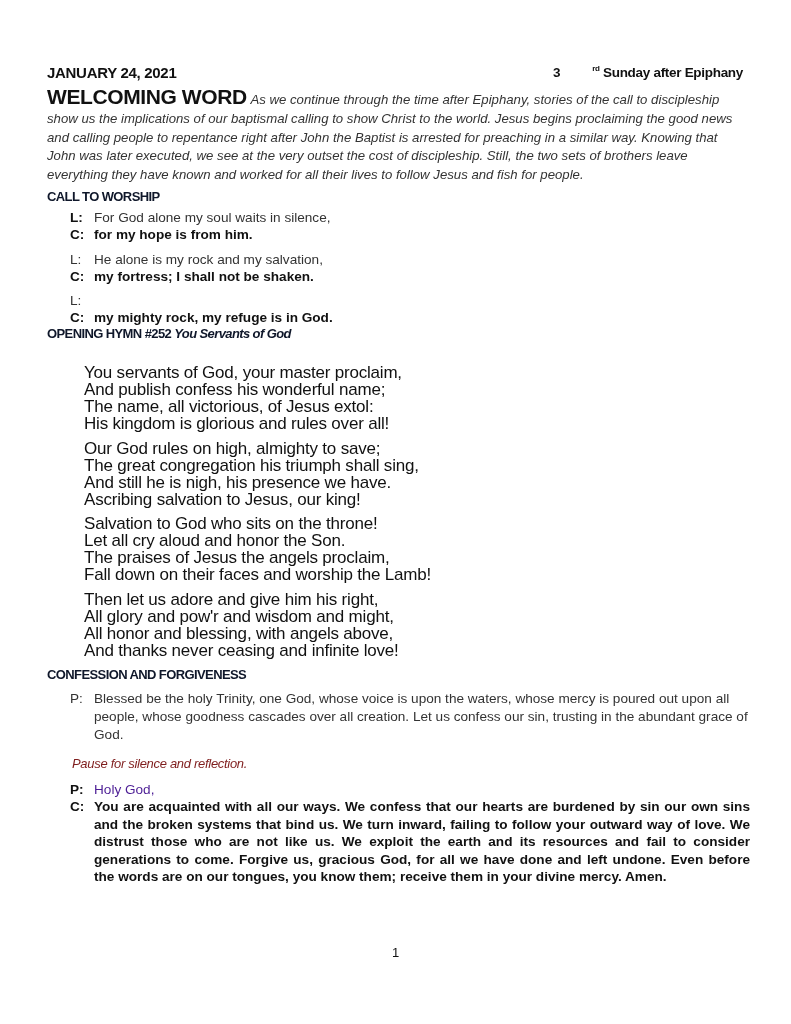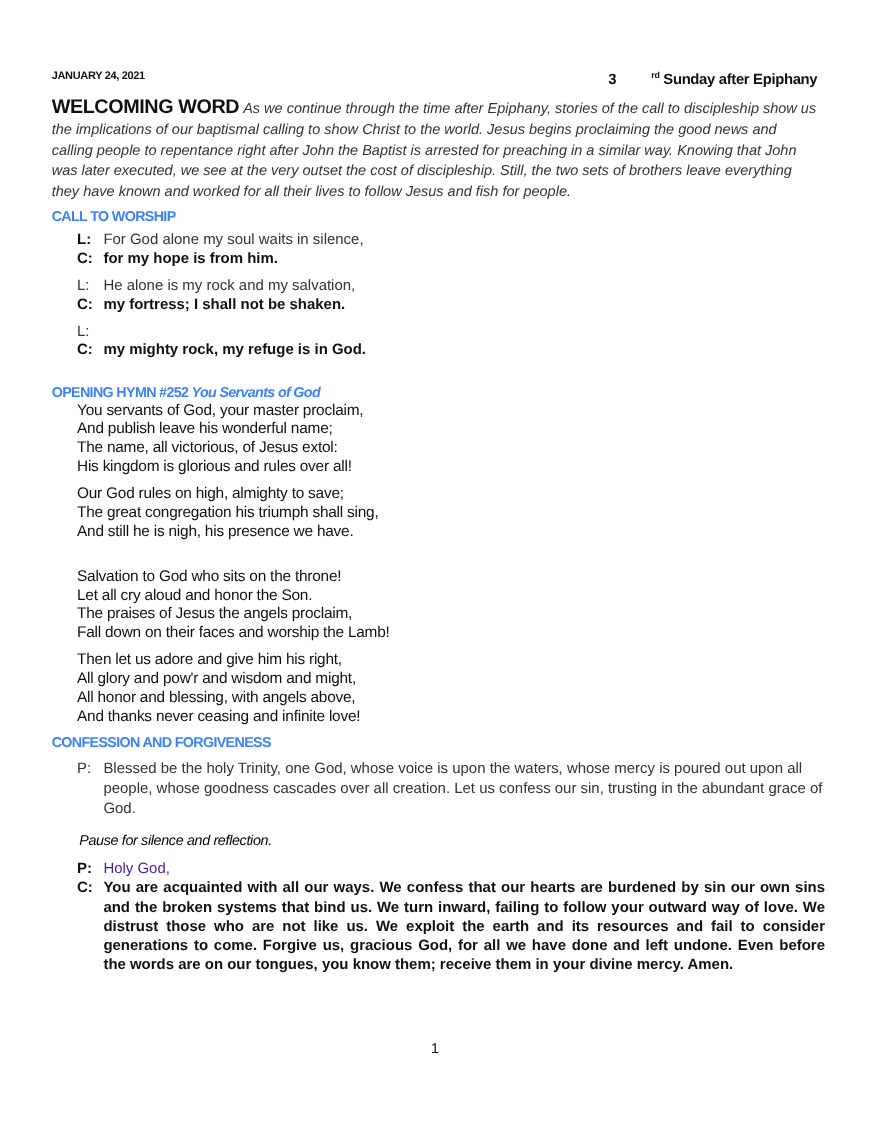--- a/index.html
+++ b/index.html
@@ -1,37 +1,37 @@
 <!DOCTYPE html>
 <html><head>
 <meta charset="utf-8">
 <style>
   html, body { margin: 0; padding: 0; background: #ffffff; }
   body { width: 791px; height: 1024px; position: relative; overflow: hidden;
          font-family: "Liberation Sans", sans-serif; color: #222; }
   .page { position: absolute; left: 0; top: 0; width: 791px; height: 1024px; }
   .header-row { position: absolute; top: 64px; left: 47px; right: 48px; height: 18px; }
-  .date { position: absolute; left: 0; top: 0; font-weight: bold; font-size: 10px; color: #111; letter-spacing: -0.3px; }
+  .date { position: absolute; left: 0; top: 0; font-weight: bold; font-size: 15px; color: #111; letter-spacing: -0.3px; }
   .occasion { position: absolute; right: 0; top: 0; font-weight: bold; font-size: 13.5px; color: #111; letter-spacing: -0.3px; }
   .occasion sup { font-size: 8px; padding-left: 32px; }
   .welcome { position: absolute; top: 88px; left: 47px; width: 700px; font-size: 13.2px; line-height: 18.8px; color: #333; }
-  .welcome .w-title { font-weight: bold; font-size: 18px; color: #111; letter-spacing: -0.4px; }
+  .welcome .w-title { font-weight: bold; font-size: 21px; color: #111; letter-spacing: -0.4px; }
   .welcome .w-text { font-style: italic; }
-  .sec-title { position: absolute; left: 47px; font-weight: bold; font-size: 13px; color: #3b82f6; letter-spacing: -0.6px; }
+  .sec-title { position: absolute; left: 47px; font-weight: bold; font-size: 13px; color: #0f172a; letter-spacing: -0.6px; }
   .resp { position: absolute; left: 70px; width: 680px; font-size: 13.6px; line-height: 17px; }
   .resp .row { display: flex; }
   .resp .lab { width: 24px; flex: none; }
   .resp .row.bold { font-weight: bold; color: #111; }
   .resp .row.plain { color: #333; }
   .resp .row.plain .lab.boldlab { font-weight: bold; color: #111; }
   .hymn-title-i { font-style: italic; }
-  .stanza { position: absolute; left: 70px; font-size: 14px; line-height: 17px; color: #111; letter-spacing: -0.2px; }
+  .stanza { position: absolute; left: 84px; font-size: 17px; line-height: 17px; color: #111; letter-spacing: -0.2px; }
   .para { position: absolute; left: 70px; width: 680px; font-size: 13.6px; line-height: 18px; color: #333; display: flex; }
   .para .lab { width: 24px; flex: none; }
-  .rubric { position: absolute; left: 72px; font-style: italic; font-size: 13px; color: #000000; letter-spacing: -0.3px; }
+  .rubric { position: absolute; left: 72px; font-style: italic; font-size: 13px; color: #7f1d1d; letter-spacing: -0.3px; }
   .confess { position: absolute; left: 70px; width: 680px; font-size: 13.6px; line-height: 17.4px; }
   .confess .row { display: flex; }
   .confess .lab { width: 24px; flex: none; font-weight: bold; color: #111; }
   .confess .txt.plain { color: #4c1d95; }
   .confess .txt.bold { font-weight: bold; color: #111; text-align: justify; }
   .pagenum { position: absolute; top: 945px; left: 0; width: 791px; text-align: center; font-size: 13px; color: #111; }
 </style>
 </head>
 <body>
 
@@ -72,32 +72,33 @@
   <div class="resp" style="top:292px;">
     <div class="row plain">
         <span class="lab">L:</span>
       </div>
     <div class="row bold">
         <span class="lab">C:</span>
         <span>my mighty rock, my refuge is in God.</span>
       </div>
   </div>
 
-  <div class="sec-title" style="top:349px;"><span>OPENING HYMN #252</span> <span class="hymn-title-i">You Servants of God</span></div>
+  <div class="sec-title" style="top:326px;"><span>OPENING HYMN #252</span> <span class="hymn-title-i">You Servants of God</span></div>
 
   <div class="stanza" style="top:364px;">
     <div>You servants of God, your master proclaim,</div>
-    <div>And publish leave his wonderful name;</div>
+    <div>And publish confess his wonderful name;</div>
     <div>The name, all victorious, of Jesus extol:</div>
     <div>His kingdom is glorious and rules over all!</div>
   </div>
   <div class="stanza" style="top:440px;">
     <div>Our God rules on high, almighty to save;</div>
     <div>The great congregation his triumph shall sing,</div>
     <div>And still he is nigh, his presence we have.</div>
+    <div>Ascribing salvation to Jesus, our king!</div>
   </div>
   <div class="stanza" style="top:515px;">
     <div>Salvation to God who sits on the throne!</div>
     <div>Let all cry aloud and honor the Son.</div>
     <div>The praises of Jesus the angels proclaim,</div>
     <div>Fall down on their faces and worship the Lamb!</div>
   </div>
   <div class="stanza" style="top:591px;">
     <div>Then let us adore and give him his right,</div>
     <div>All glory and pow'r and wisdom and might,</div>

